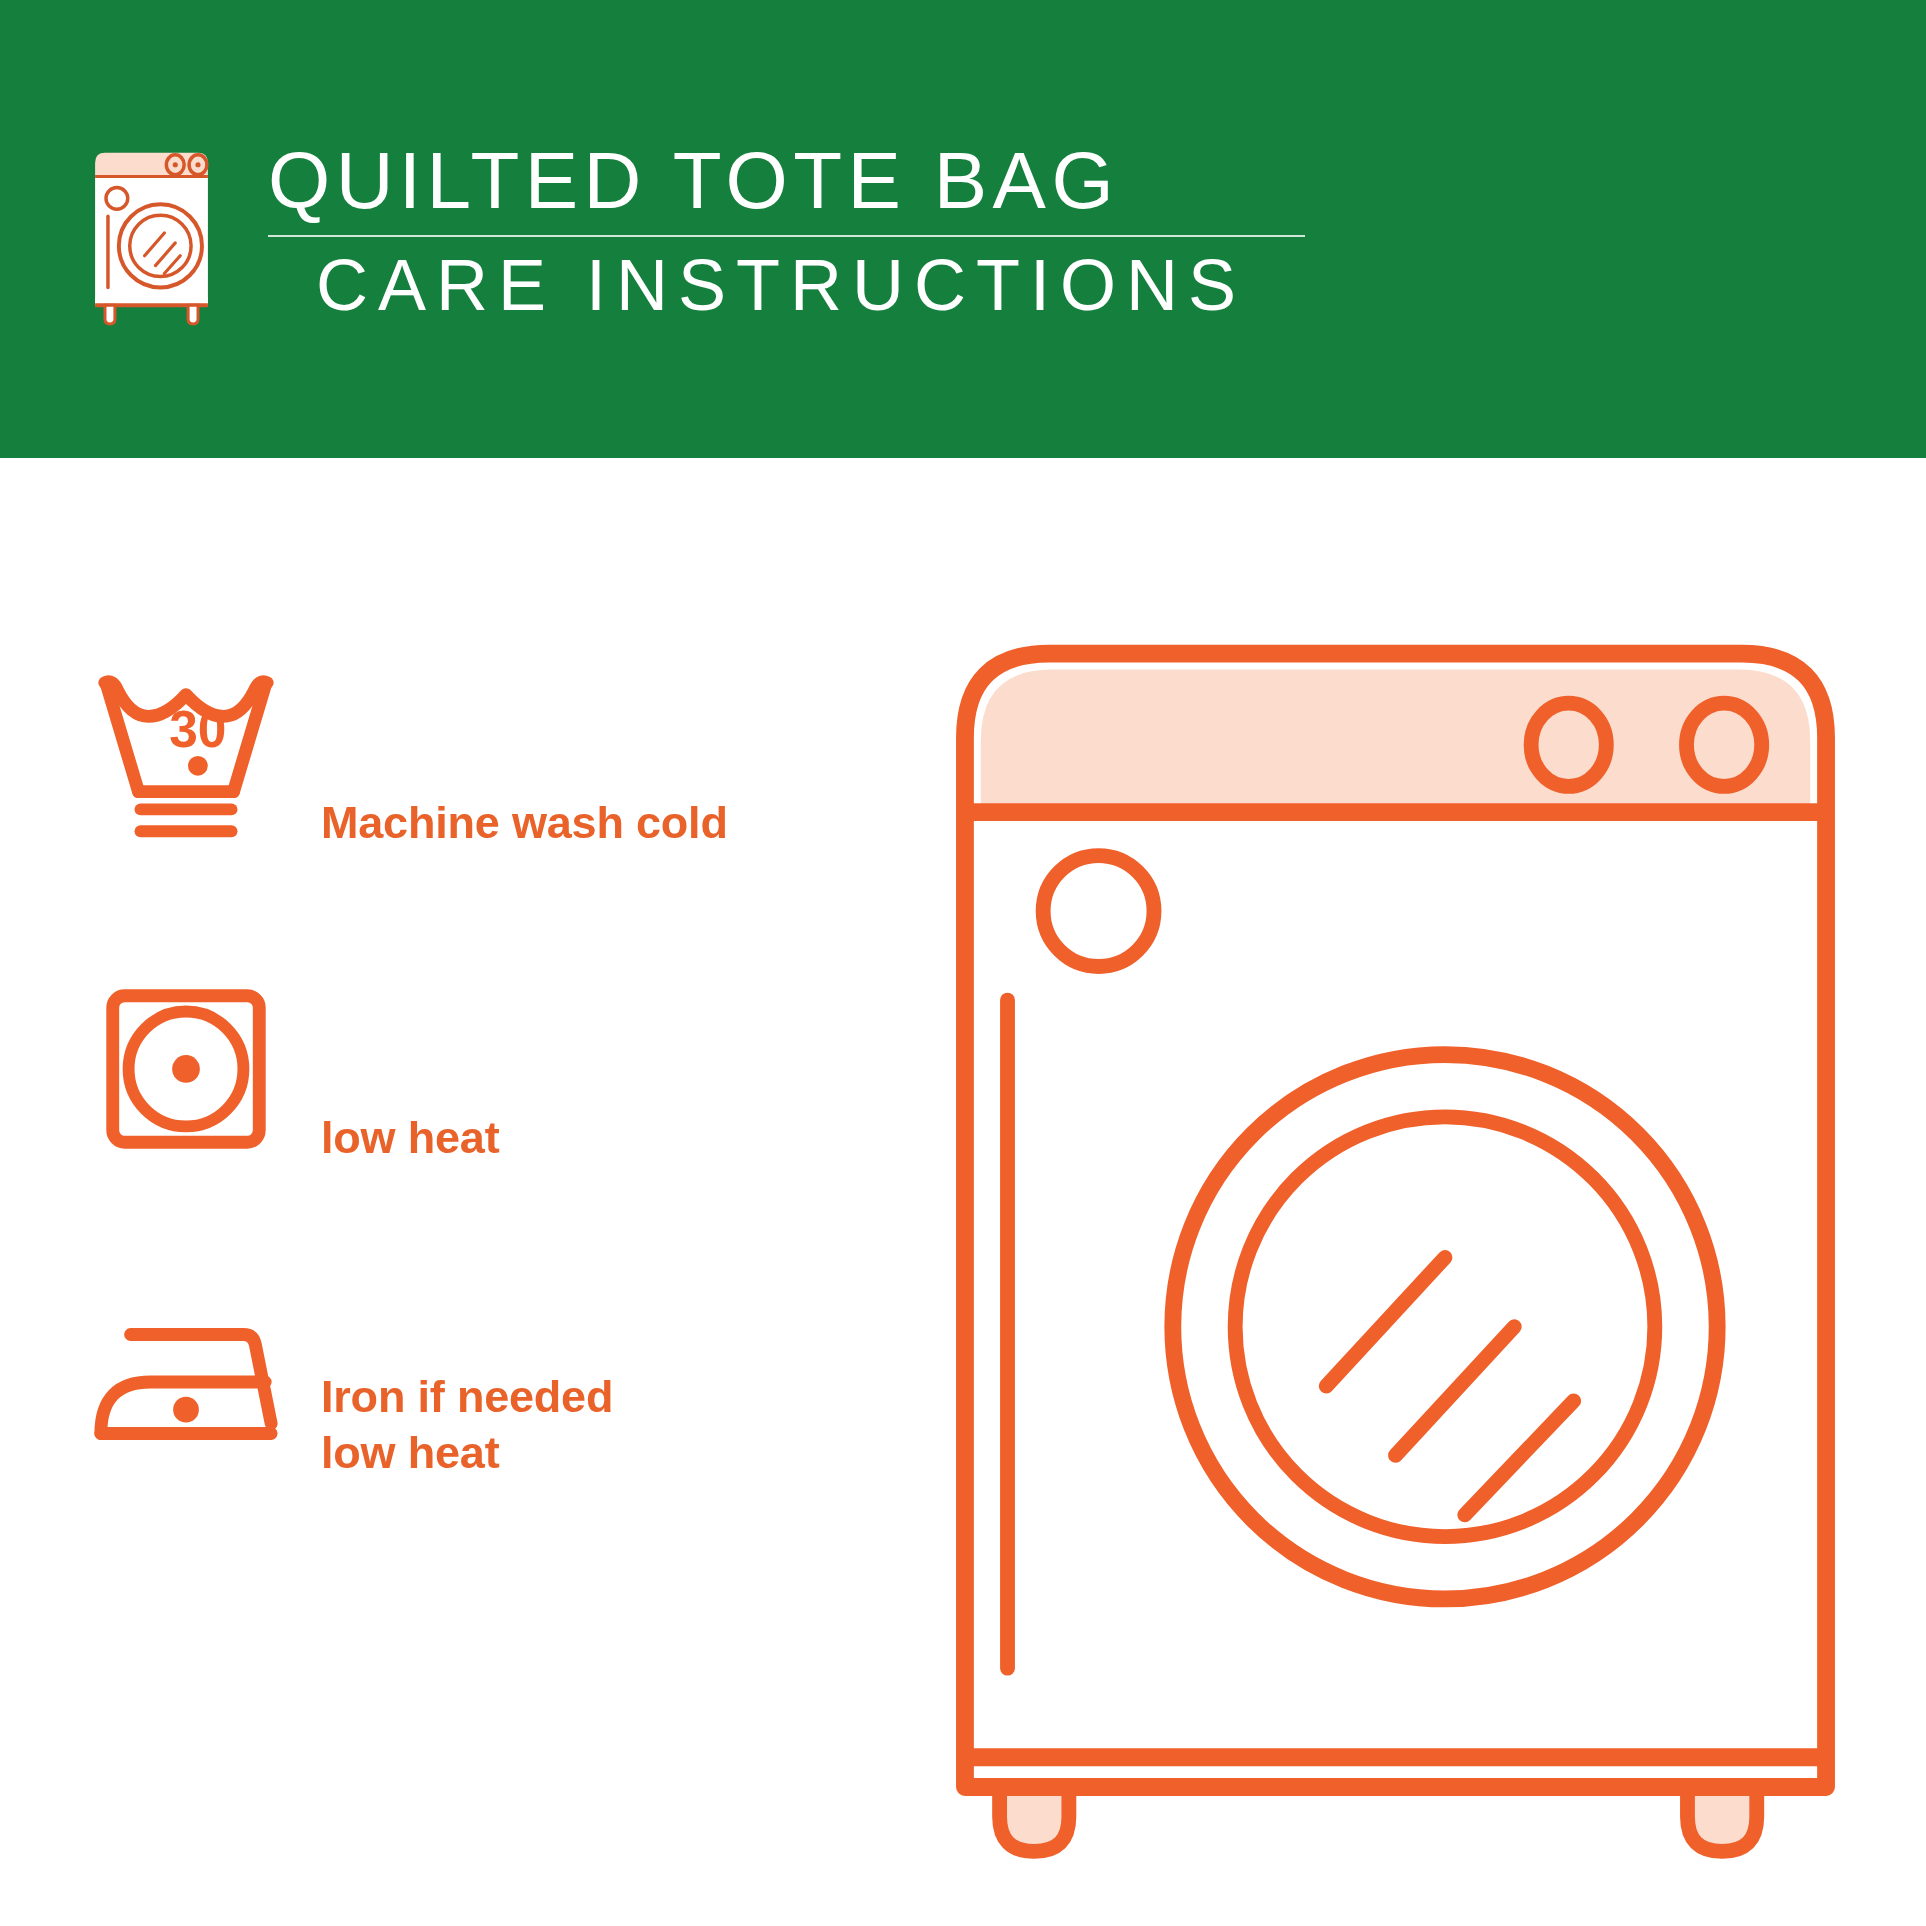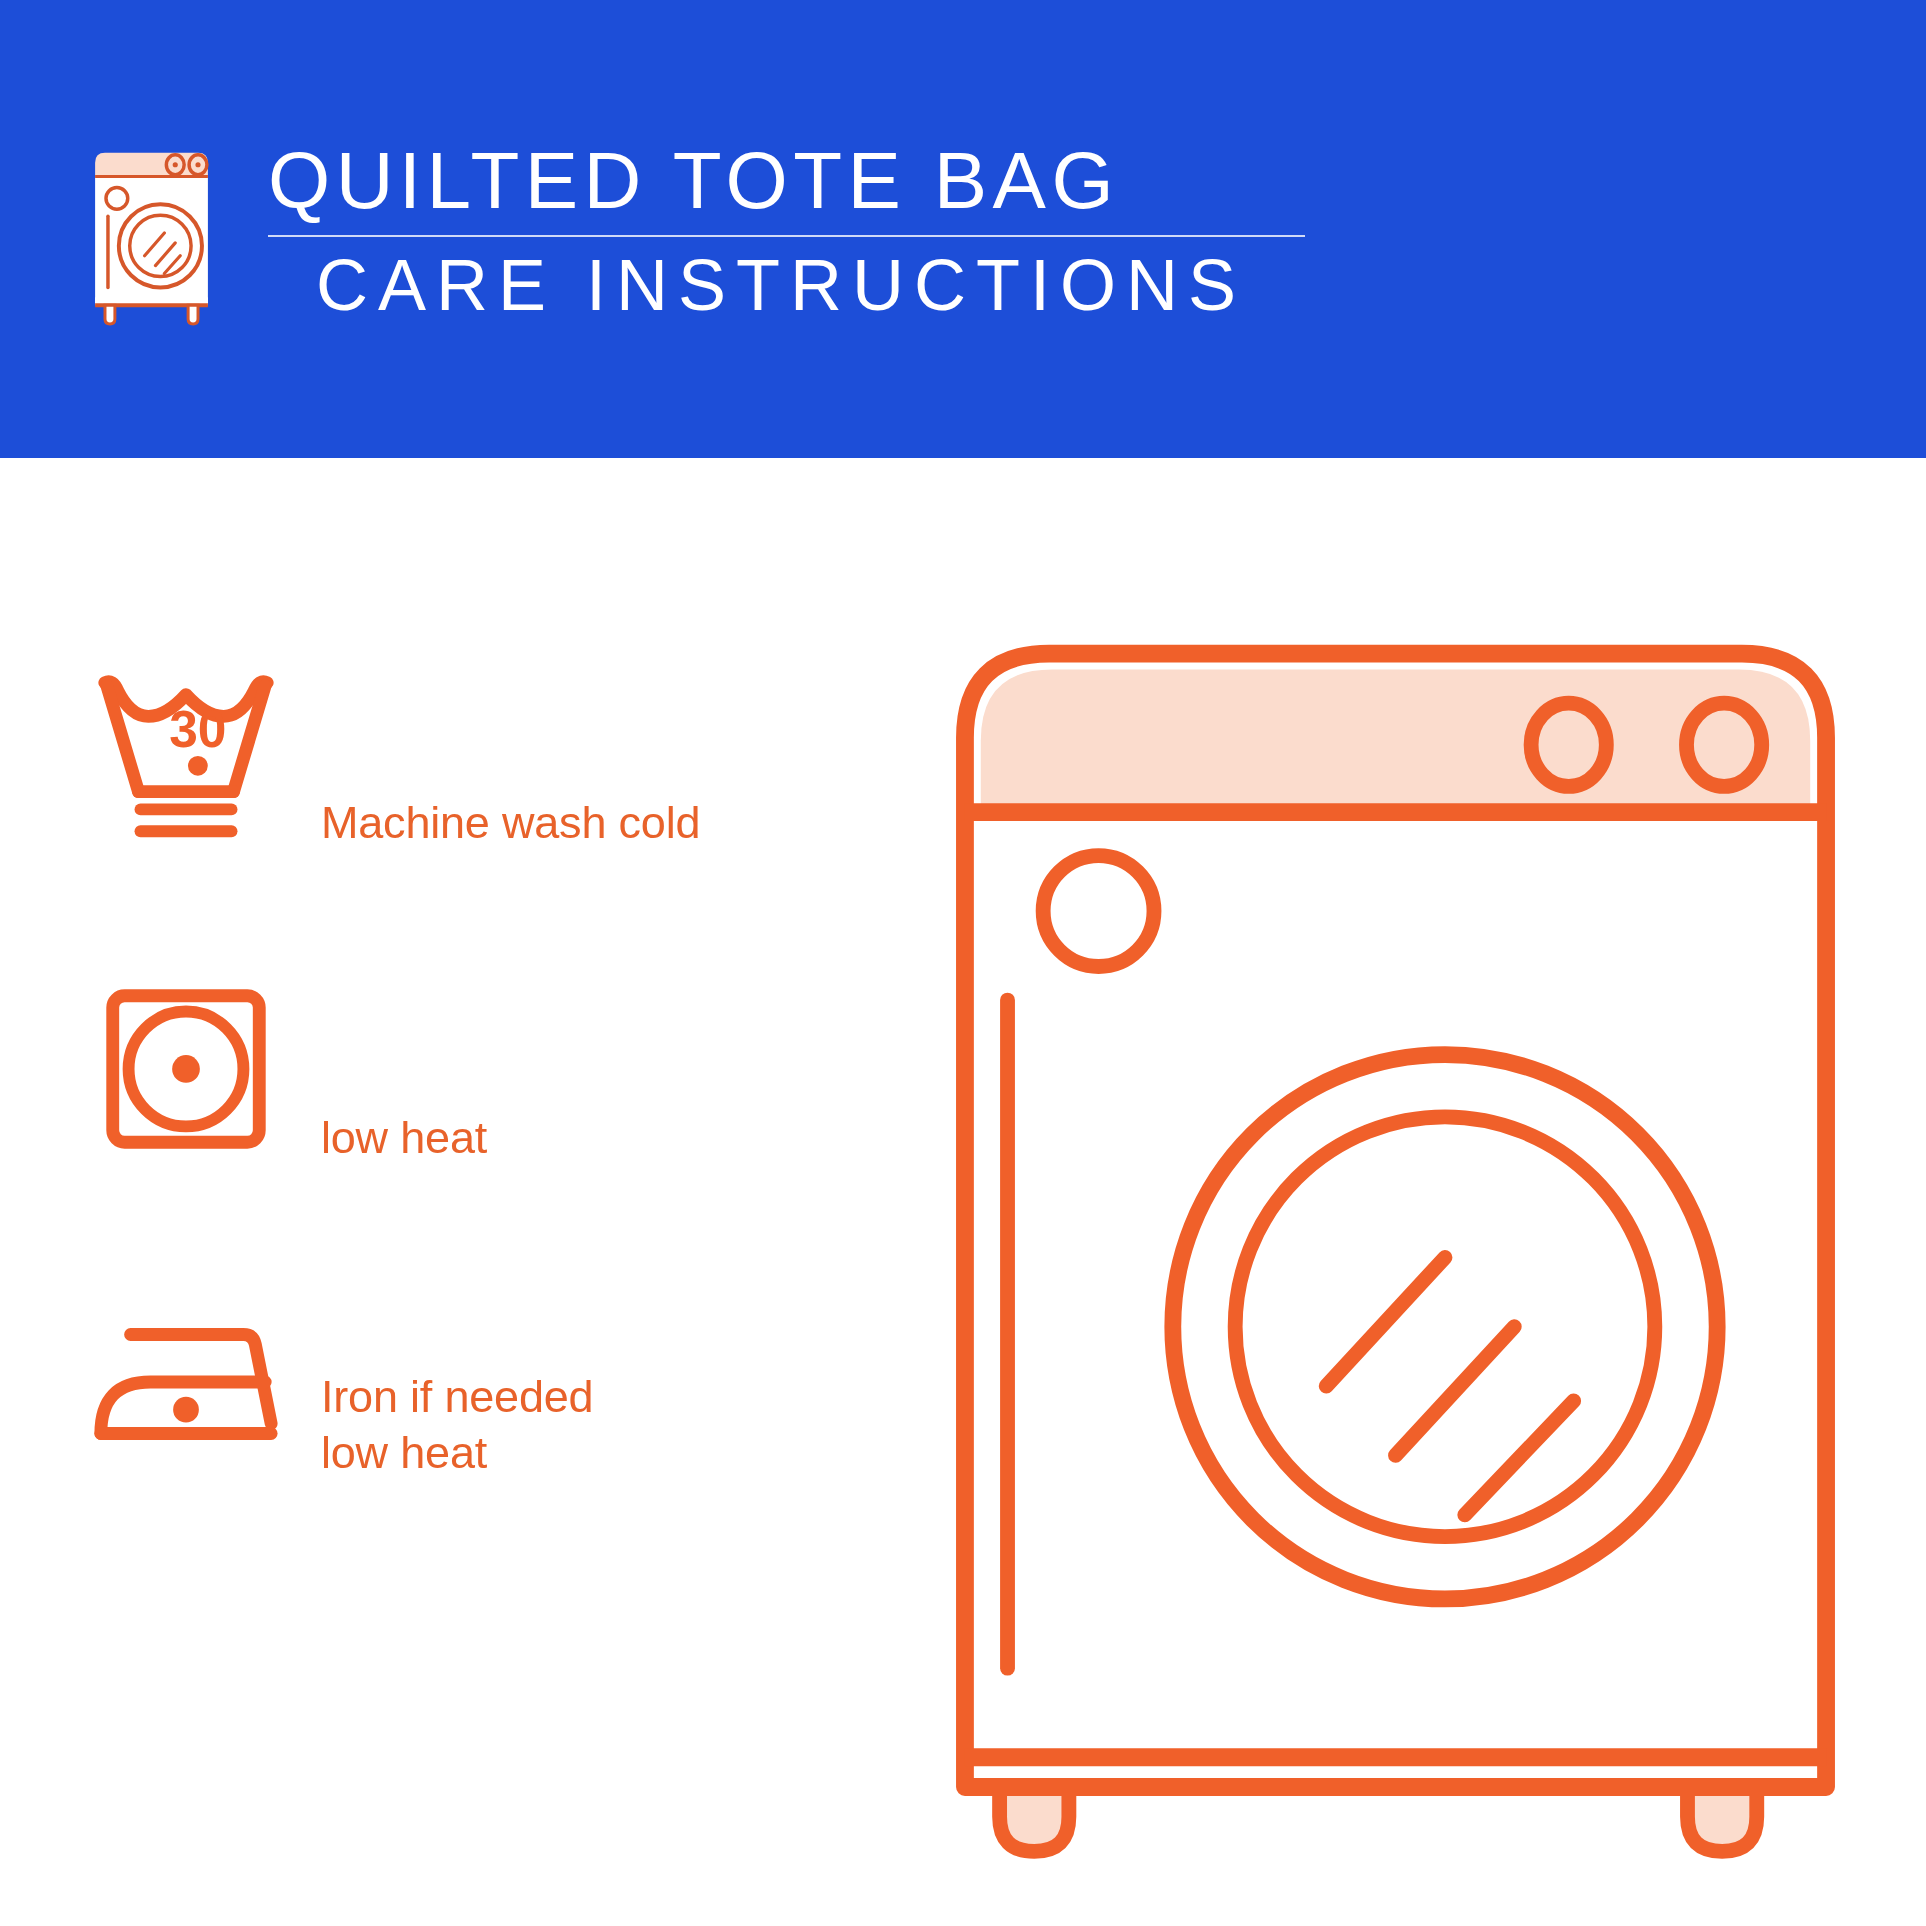--- a/index.html
+++ b/index.html
@@ -15,21 +15,21 @@
     position: relative;
   }
 
   
   .header-band {
     position: absolute;
     left: 0;
     top: 0;
     width: 1927px;
     height: 458px;
-    background: #1d4ed8;
+    background: #15803d;
   }
   .header-inner {
     position: absolute;
     left: 77px;
     top: 127px;
     width: 1228px;
     height: 208px;
     display: flex;
     flex-direction: row;
     align-items: center;
@@ -98,21 +98,21 @@
     display: flex;
     align-items: center;
     justify-content: center;
   }
   .care-text {
     flex: 1 1 auto;
     padding-left: 36px;
     color: #E8622A;
     font-size: 45px;
     line-height: 56px;
-    font-weight: 400;
+    font-weight: 700;
     letter-spacing: -0.2px;
     font-family: "Liberation Sans", sans-serif;
     margin-top: 32px;
   }
   .care-text .ln { display: block; white-space: nowrap; }
 
   
   .row-wash   { margin-top: 0px; }
   .row-bleach { margin-top: 0px; }
   .row-dry    { margin-top: 0px; }

